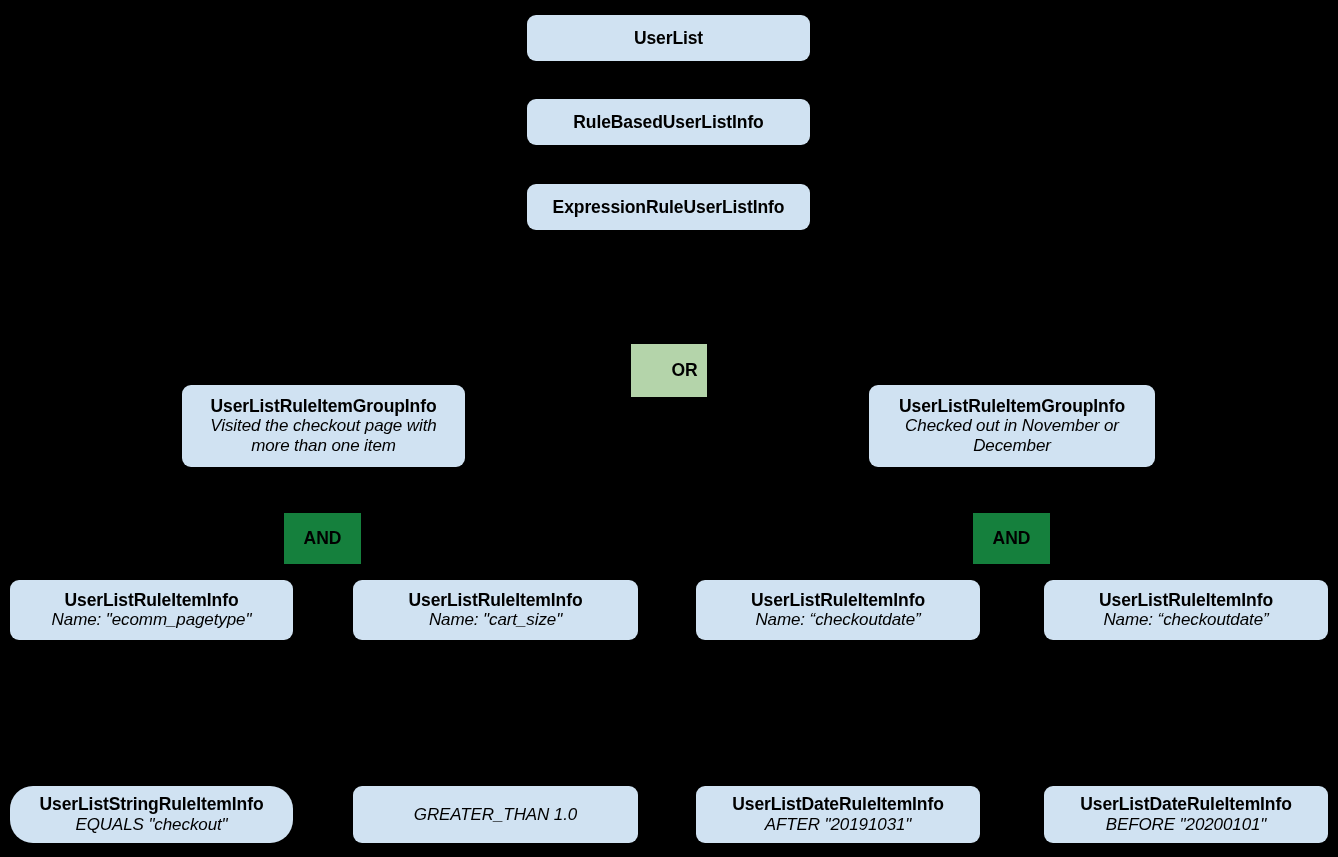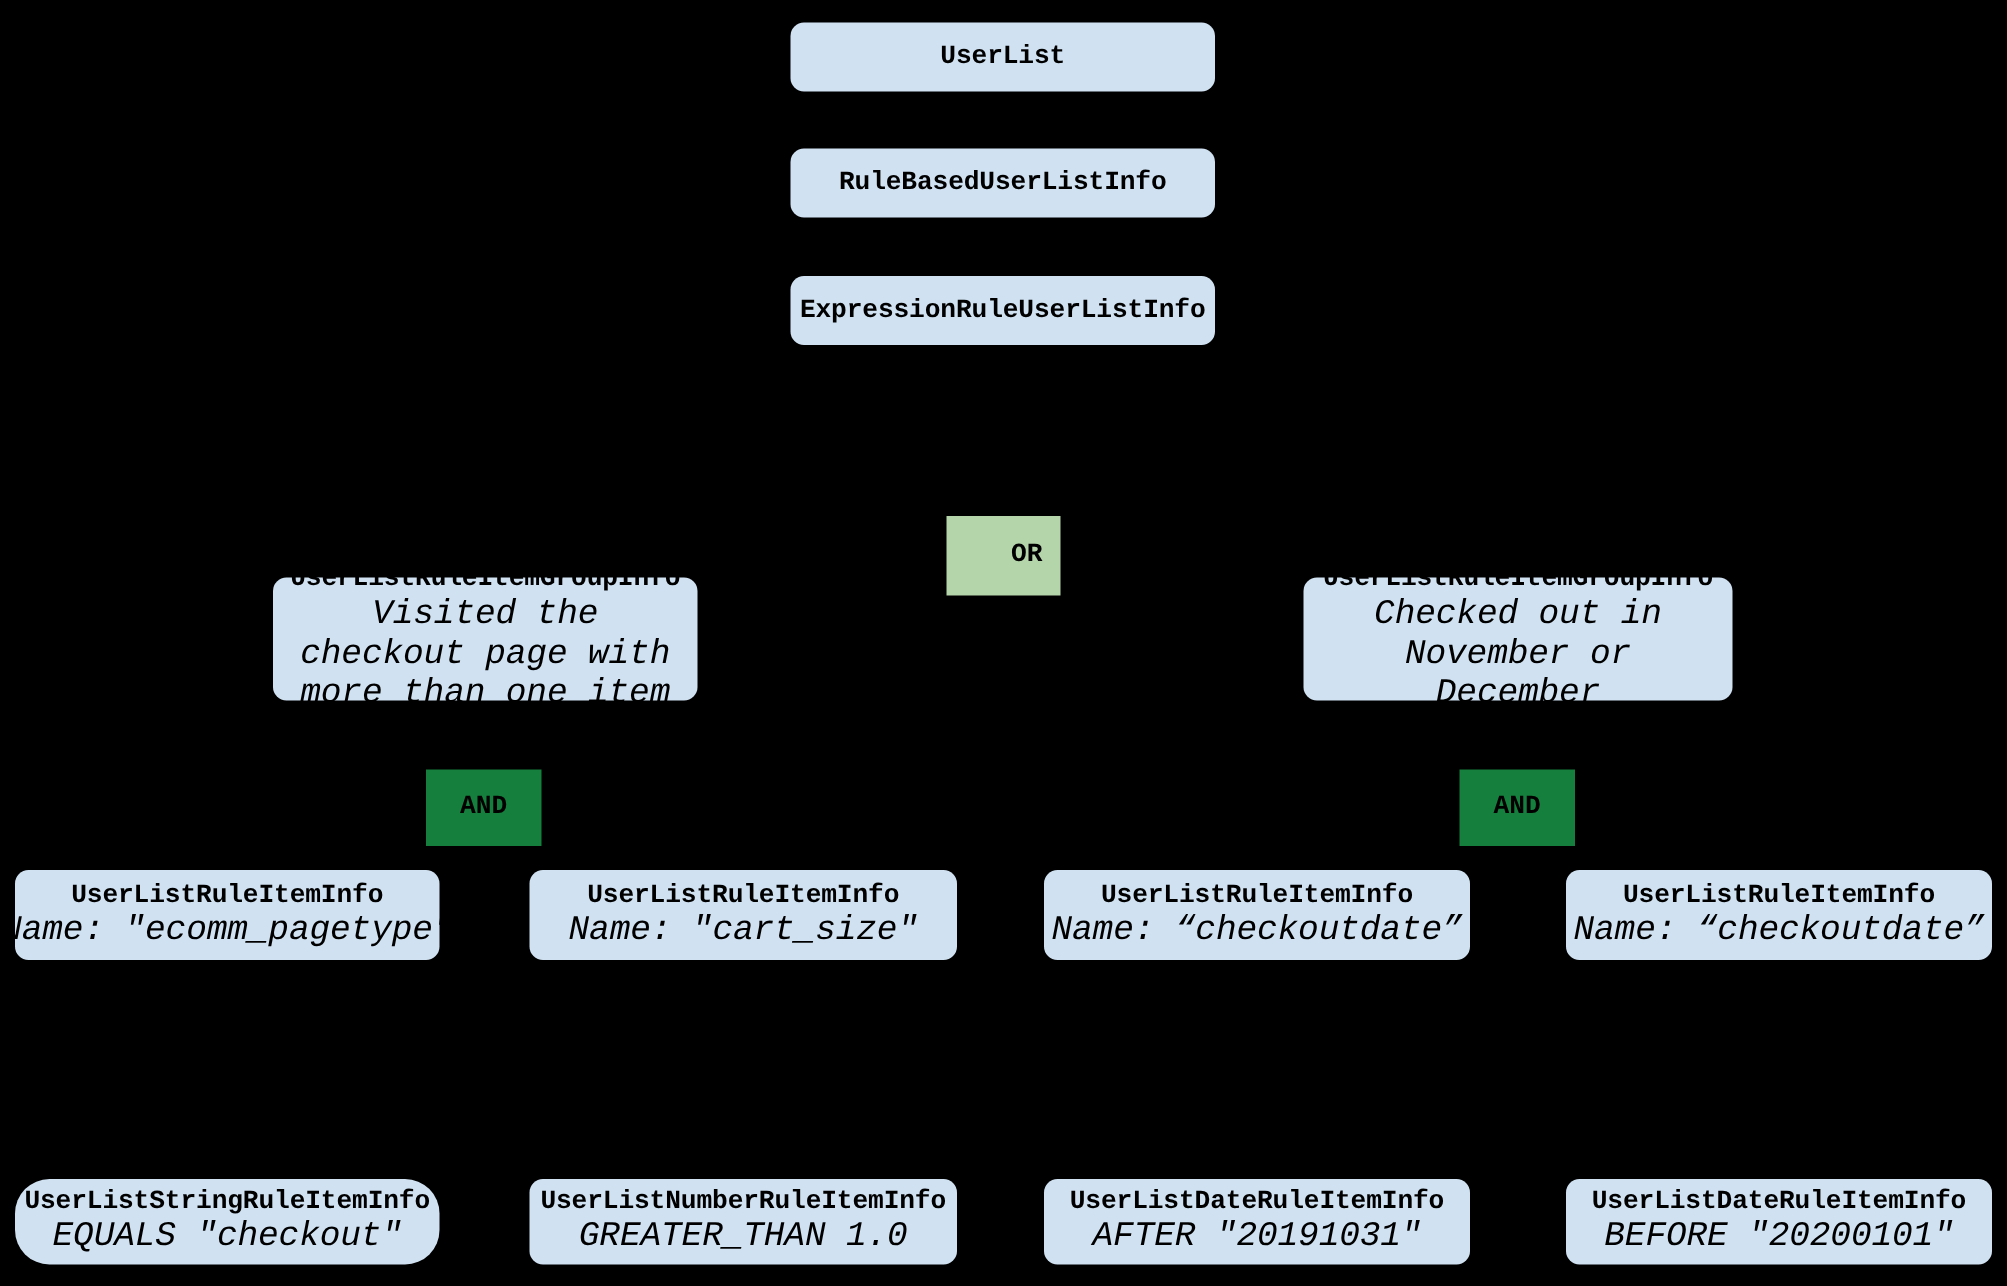--- a/index.html
+++ b/index.html
@@ -17,21 +17,20 @@
     -webkit-font-smoothing: antialiased;
   }
 
   #diagram {
     position: absolute;
     left: 0;
     top: 0;
     width: 1176px;
     height: 857px;
     background: #000000;
-    font-family: Liberation Mono, monospace;
   }
 
   
   #edges {
     position: absolute;
     left: 0;
     top: 0;
     width: 1338px;
     height: 857px;
     pointer-events: none;
@@ -63,21 +62,21 @@
 
   .node-title {
     font-weight: bold;
     font-size: 17.5px;
     letter-spacing: -0.1px;
     white-space: nowrap;
   }
 
   .node-sub {
     font-style: italic;
-    font-size: 23px;
+    font-size: 17px;
     letter-spacing: -0.1px;
     padding: 0 10px;
   }
 
   .op-label {
     font-weight: bold;
     font-size: 17.5px;
   }
 
   .node-sub.nowrap { white-space: nowrap; padding: 0 6px; }
@@ -162,21 +161,20 @@
     <span class="node-title">UserListRuleItemInfo</span>
     <span class="node-sub nowrap">Name: “checkoutdate”</span>
   </div>
 
   <div class="node entity" style="left:10px; top:786px; width:283px; height:57px;border-radius:23px;">
     <span class="node-title">UserListStringRuleItemInfo</span>
     <span class="node-sub nowrap">EQUALS "checkout"</span>
   </div>
 
   <div class="node entity" style="left:353px; top:786px; width:285px; height:57px;">
-    <span class="node-title">UserListNumberRuleItemInfo</span>
     <span class="node-sub nowrap">GREATER_THAN 1.0</span>
   </div>
 
   <div class="node entity" style="left:696px; top:786px; width:284px; height:57px;">
     <span class="node-title">UserListDateRuleItemInfo</span>
     <span class="node-sub nowrap">AFTER "20191031"</span>
   </div>
 
   <div class="node entity" style="left:1044px; top:786px; width:284px; height:57px;">
     <span class="node-title">UserListDateRuleItemInfo</span>

